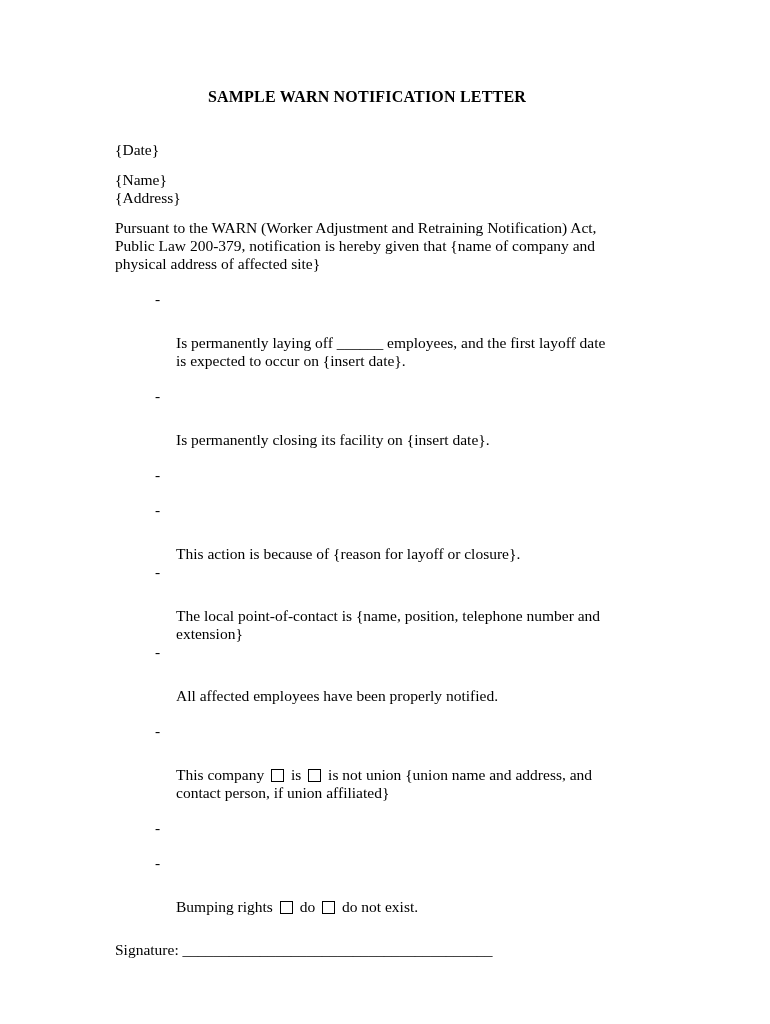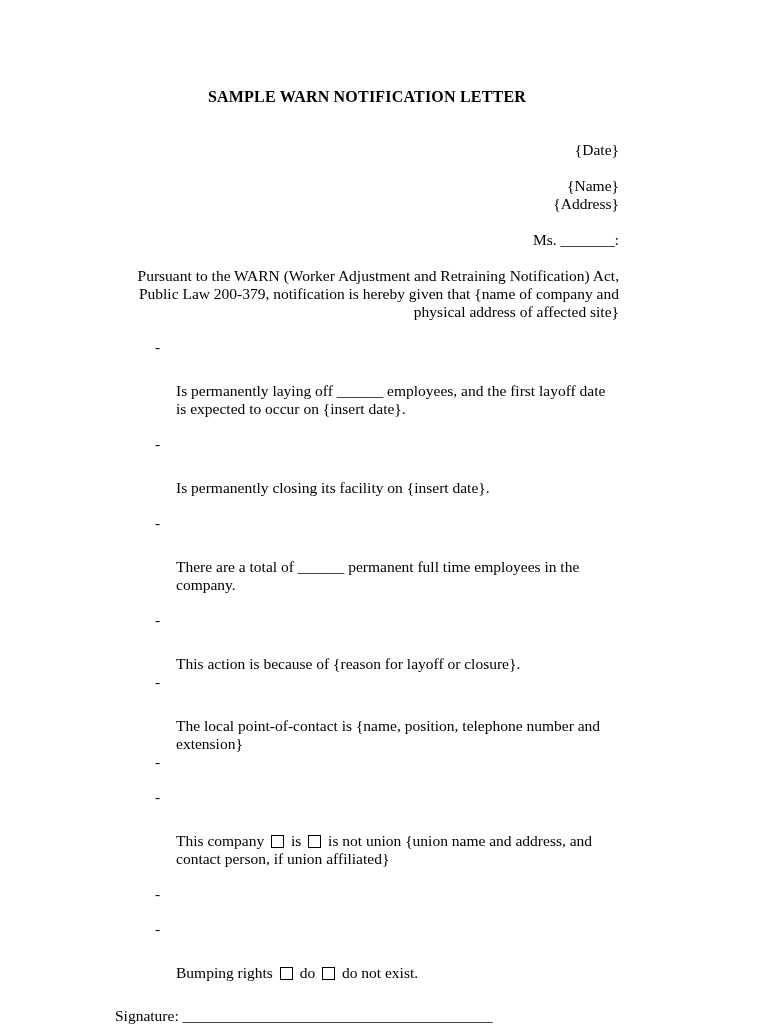--- a/index.html
+++ b/index.html
@@ -18,21 +18,21 @@
     font-size: 15.5px;
     line-height: 18px;
   }
   .title {
     text-align: center;
     font-weight: bold;
     font-size: 16px;
     letter-spacing: 0.2px;
     margin-bottom: 35px;
   }
-  .block { margin-top: 18px; text-align: right; }
+  .block { margin-top: 12px; }
   .block:first-of-type { margin-top: 0; }
   .line { margin: 0; }
   ul.bullets {
     list-style: none;
     margin: 0;
     padding: 0;
   }
   li.bullet {
     display: flex;
     align-items: flex-start;
@@ -64,47 +64,46 @@
 
   <div class="title">SAMPLE WARN NOTIFICATION LETTER</div>
 
   <div class="block">{Date}</div>
 
   <div class="block">
     <div class="line">{Name}</div>
     <div class="line">{Address}</div>
   </div>
 
-  <div class="block">Ms. _______:</div>
 
   <div class="block">Pursuant to the WARN (Worker Adjustment and Retraining Notification) Act, Public Law 200-379, notification is hereby given that {name of company and physical address of affected site}</div>
 
   <ul class="bullets" id="bullet-list">
       <li class="bullet">
         <span class="dash">-</span>
         <span class="bullet-text">Is permanently laying off ______ employees, and the first layoff date is expected to occur on {insert date}.</span>
       </li>
       <li class="bullet">
         <span class="dash">-</span>
         <span class="bullet-text">Is permanently closing its facility on {insert date}.</span>
       </li>
       <li class="bullet">
         <span class="dash">-</span>
-        <span class="bullet-text">There are a total of ______ permanent full time employees in the company.</span>
       </li>
       <li class="bullet">
         <span class="dash">-</span>
         <span class="bullet-text">This action is because of {reason for layoff or closure}.</span>
       </li>
       <li class="bullet tight">
         <span class="dash">-</span>
         <span class="bullet-text">The local point-of-contact is {name, position, telephone number and extension}</span>
       </li>
       <li class="bullet tight">
         <span class="dash">-</span>
+        <span class="bullet-text">All affected employees have been properly notified.</span>
       </li>
       <li class="bullet">
         <span class="dash">-</span>
         <span class="bullet-text">This company <span class="checkbox"></span> is <span class="checkbox"></span> is not union {union name and address, and contact person, if union affiliated}</span>
       </li>
       <li class="bullet">
         <span class="dash">-</span>
       </li>
       <li class="bullet">
         <span class="dash">-</span>

